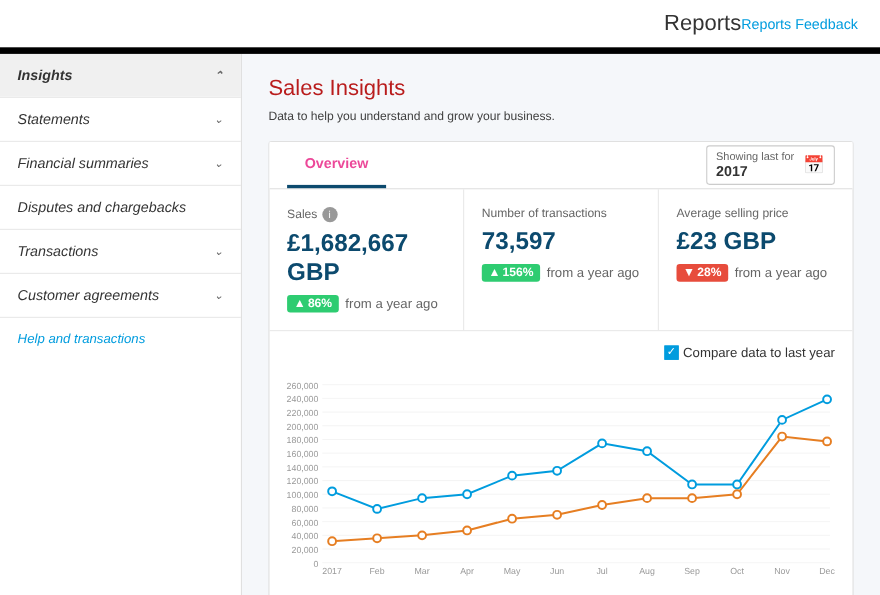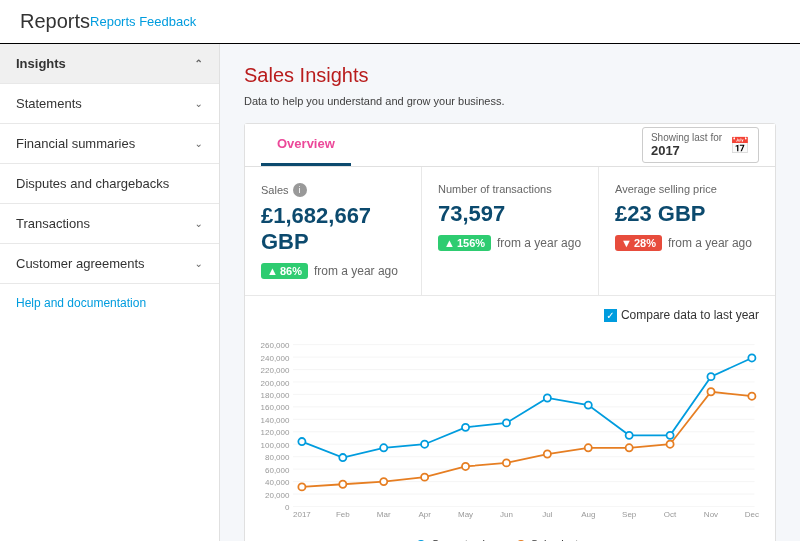--- a/index.html
+++ b/index.html
@@ -1,26 +1,26 @@
 <!DOCTYPE html>
 <html><head>
   <meta charset="utf-8">
   <style>
     * { box-sizing: border-box; margin: 0; padding: 0; }
     body { font-family: Arial, Helvetica, sans-serif; font-size: 13px; background: #f5f5f5; color: #333; }
 
     .app-container { display: flex; flex-direction: column; height: 541px; width: 800px; overflow: hidden; }
 
-    .top-bar { background: #fff; border-bottom: 1px solid #000000; padding: 10px 20px; display: flex; justify-content: flex-start; align-items: center; }
+    .top-bar { background: #fff; border-bottom: 6px solid #000000; padding: 10px 20px; display: flex; justify-content: flex-end; align-items: center; }
     .top-bar-title { font-size: 20px; font-weight: normal; color: #333; }
     .top-bar-link { color: #009cde; font-size: 13px; text-decoration: none; cursor: pointer; }
 
     .main-layout { display: flex; flex: 1; overflow: hidden; }
 
-    .sidebar { width: 220px; background: #fff; border-right: 1px solid #e0e0e0; overflow-y: auto; flex-shrink: 0; }
+    .sidebar { width: 220px; background: #fff; border-right: 1px solid #e0e0e0; overflow-y: auto; flex-shrink: 0; font-style: italic; }
     .sidebar-item { border-bottom: 1px solid #e8e8e8; }
     .sidebar-item-header { display: flex; justify-content: space-between; align-items: center; padding: 12px 16px; cursor: pointer; font-size: 13px; color: #333; }
     .sidebar-item-header.active { background: #f0f0f0; font-weight: bold; }
     .chevron { font-size: 10px; color: #666; }
     .sidebar-help { padding: 12px 16px; font-size: 12px; color: #009cde; cursor: pointer; }
 
     .content { flex: 1; overflow-y: auto; padding: 20px 24px; background: #f5f7fa; }
 
     .content-title { font-size: 20px; font-weight: normal; color: #b91c1c; margin-bottom: 8px; }
     .content-subtitle { font-size: 11px; color: #404040; margin-bottom: 16px; }
@@ -111,21 +111,21 @@
         </div>
       </div>
 
       <div class="sidebar-item">
         <div class="sidebar-item-header">
           <span>Customer agreements</span>
           <span class="chevron">⌄</span>
         </div>
       </div>
 
-      <div class="sidebar-help">Help and documentation</div>
+      <div class="sidebar-help">Help and transactions</div>
     </div>
 
     <div class="content">
       <h1 class="content-title">Sales Insights</h1>
       <p class="content-subtitle">Data to help you understand and grow your business.</p>
 
       <div class="card">
 
         <div class="tab-bar">
           <div class="tab active">Overview</div>

